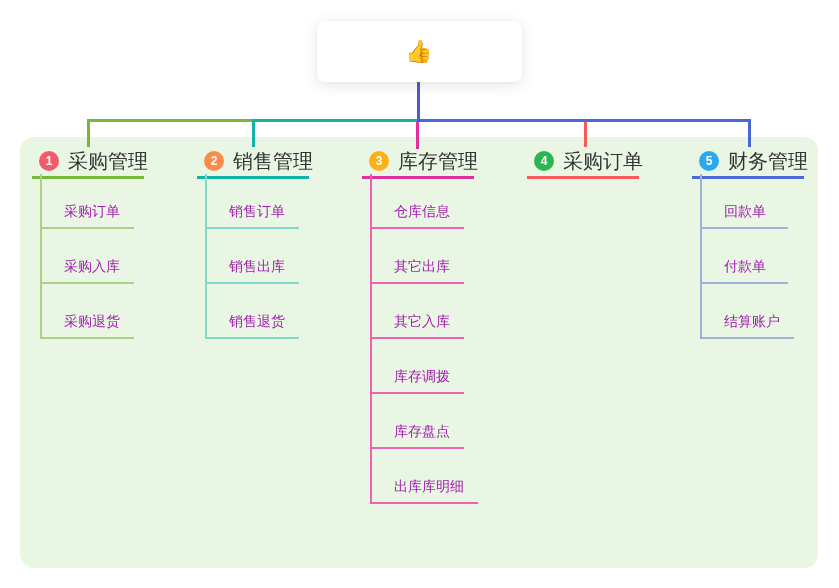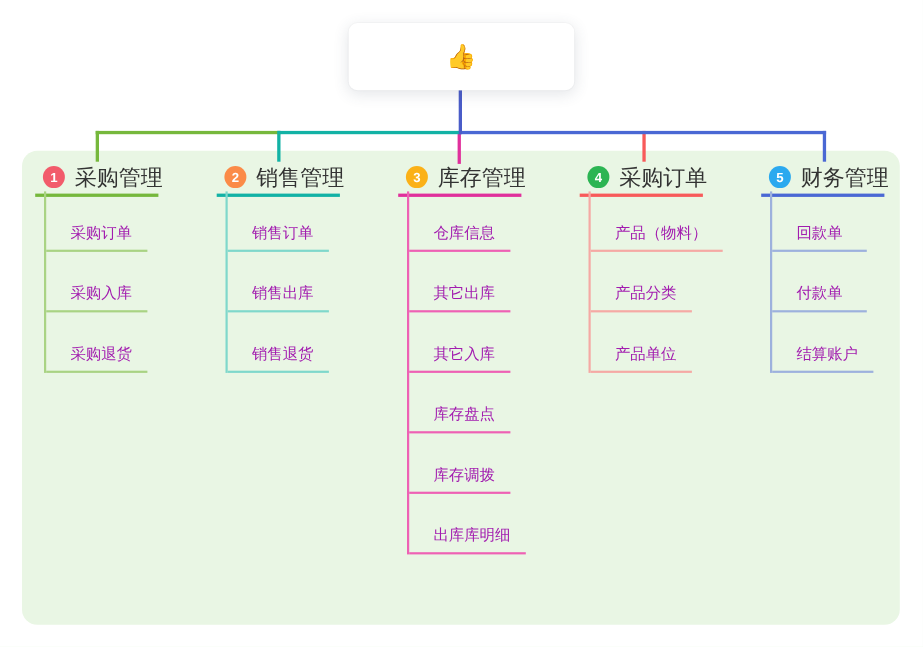--- a/index.html
+++ b/index.html
@@ -111,35 +111,30 @@
 
 <div class="branch b3" style="--c: #e0309c; --lc: #ee61b4; --bc: #fbb117;">
   <div class="branch-header">
     <span class="badge">3</span>
     <span class="branch-title">库存管理</span>
   </div>
   <div class="items">
     <div class="item">仓库信息</div>
     <div class="item">其它出库</div>
     <div class="item">其它入库</div>
+    <div class="item">库存调拨</div>
     <div class="item">库存盘点</div>
-    <div class="item">库存调拨</div>
     <div class="item">出库库明细</div>
   </div>
 </div>
 
 <div class="branch b4" style="--c: #f85a5a; --lc: #f5a9a4; --bc: #2cb553;">
   <div class="branch-header">
     <span class="badge">4</span>
     <span class="branch-title">采购订单</span>
-  </div>
-  <div class="items">
-    <div class="item">产品（物料）</div>
-    <div class="item">产品分类</div>
-    <div class="item">产品单位</div>
   </div>
 </div>
 
 <div class="branch b5" style="--c: #4a68d4; --lc: #9db1dd; --bc: #2ba9ef;">
   <div class="branch-header">
     <span class="badge">5</span>
     <span class="branch-title">财务管理</span>
   </div>
   <div class="items">
     <div class="item">回款单</div>

